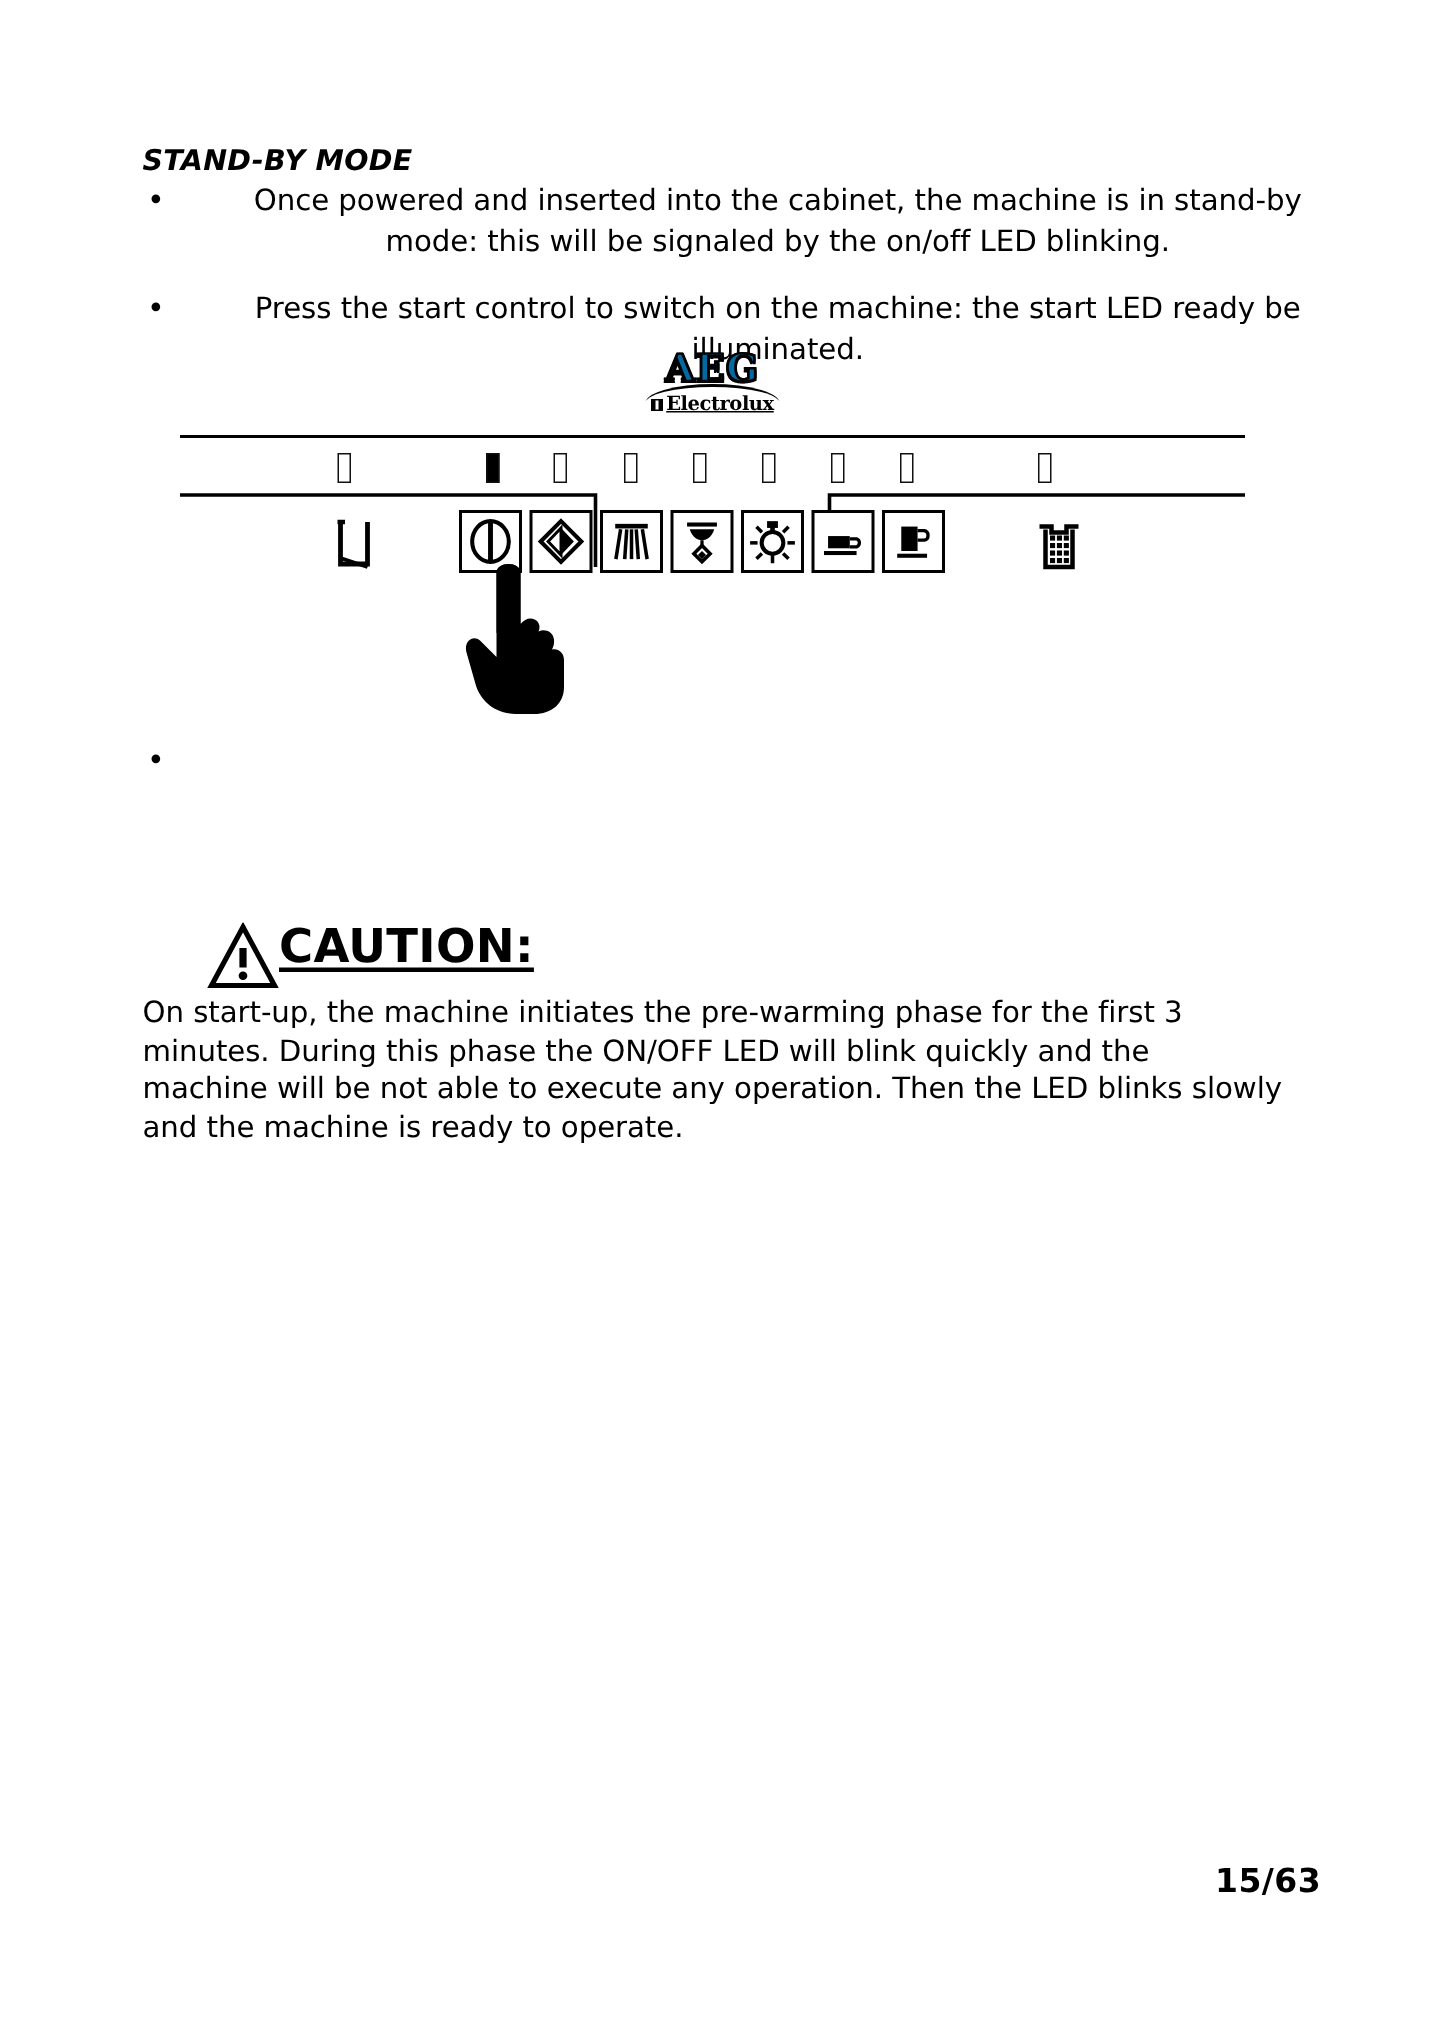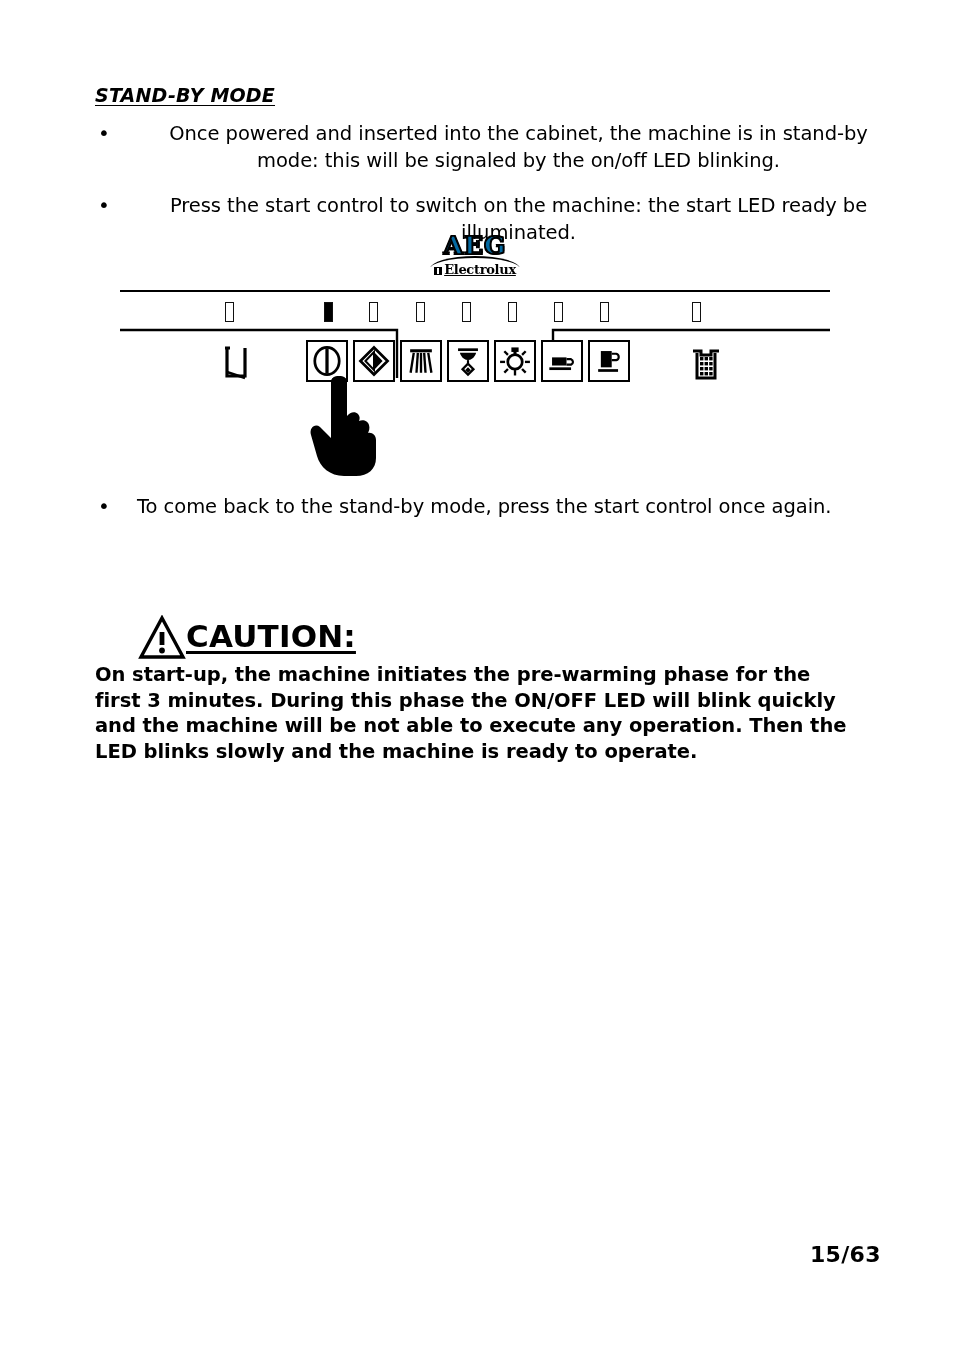--- a/index.html
+++ b/index.html
@@ -21,26 +21,25 @@
     left: 0;
     top: 0;
     width: 954px;
     height: 1355px;
   }
 
   
   .section-heading {
     position: absolute;
     left: 95px;
-    top: 84px;
+    top: 96px;
     font-size: 19px;
     font-weight: bold;
     font-style: italic;
     letter-spacing: 0.2px;
-    text-decoration: underline;
     text-underline-offset: 3px;
   }
 
   
   .bullet-row {
     position: absolute;
     display: flex;
     align-items: flex-start;
   }
   .bullet-dot {
@@ -209,21 +208,21 @@
     height: 105px;
   }
   .hand-cursor svg { display: block; width: 100%; height: 100%; }
 
   
   .caution-head {
     position: absolute;
     left: 138px;
     top: 615px;
     display: flex;
-    align-items: center;
+    align-items: flex-start;
   }
   .warn-tri {
     width: 48px;
     height: 45px;
     margin-bottom: -2px;
   }
   .warn-tri svg { display: block; width: 100%; height: 100%; }
   .caution-word {
     font-size: 31px;
     font-weight: bold;
@@ -231,21 +230,21 @@
     text-decoration: underline;
     text-underline-offset: 4px;
     letter-spacing: 0.2px;
   }
   .caution-body {
     position: absolute;
     left: 95px;
     top: 662px;
     width: 760px;
     font-size: 19.5px;
-    font-weight: bold;
+    font-weight: normal;
     line-height: 25.5px;
     letter-spacing: -0.05px;
   }
 
   
   .page-number {
     position: absolute;
     left: 810px;
     top: 1242px;
     font-size: 22px;
@@ -419,21 +418,20 @@
                  L25 66
                  Z" fill="#000"></path>
         <path d="M25 10 C25 2, 41 2, 41 10 L41 50 L25 50 Z" fill="#000"></path>
       </svg>
     </div>
 
   </div>
 
   <div class="bullet-row" id="bullet-3">
     <div class="bullet-dot">•</div>
-    <div class="bullet-text">To come back to the stand-by mode, press the start control once again.</div>
   </div>
 
   <div class="caution-head">
     <div class="warn-tri">
       <svg viewBox="0 0 48 45">
         <path d="M24 3 L45 42 L3 42 Z" fill="none" stroke="#000" stroke-width="3.4" stroke-linejoin="miter"></path>
         <rect x="21.6" y="17" width="4.8" height="13" fill="#000"></rect>
         <circle cx="24" cy="35.5" r="2.9" fill="#000"></circle>
       </svg>
     </div>

